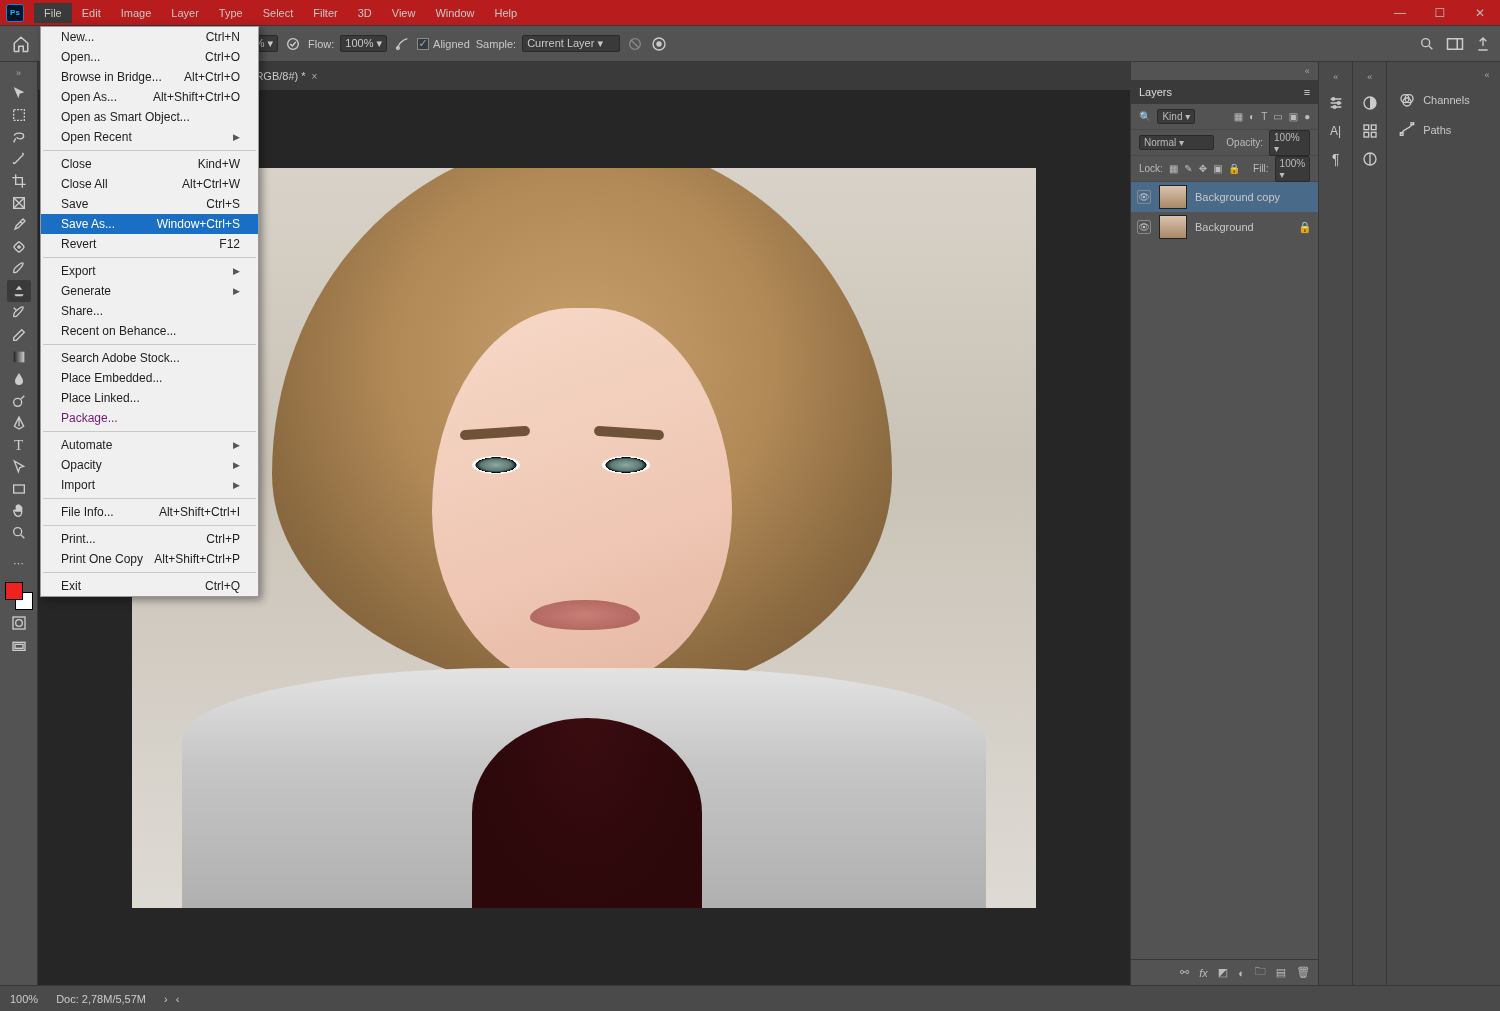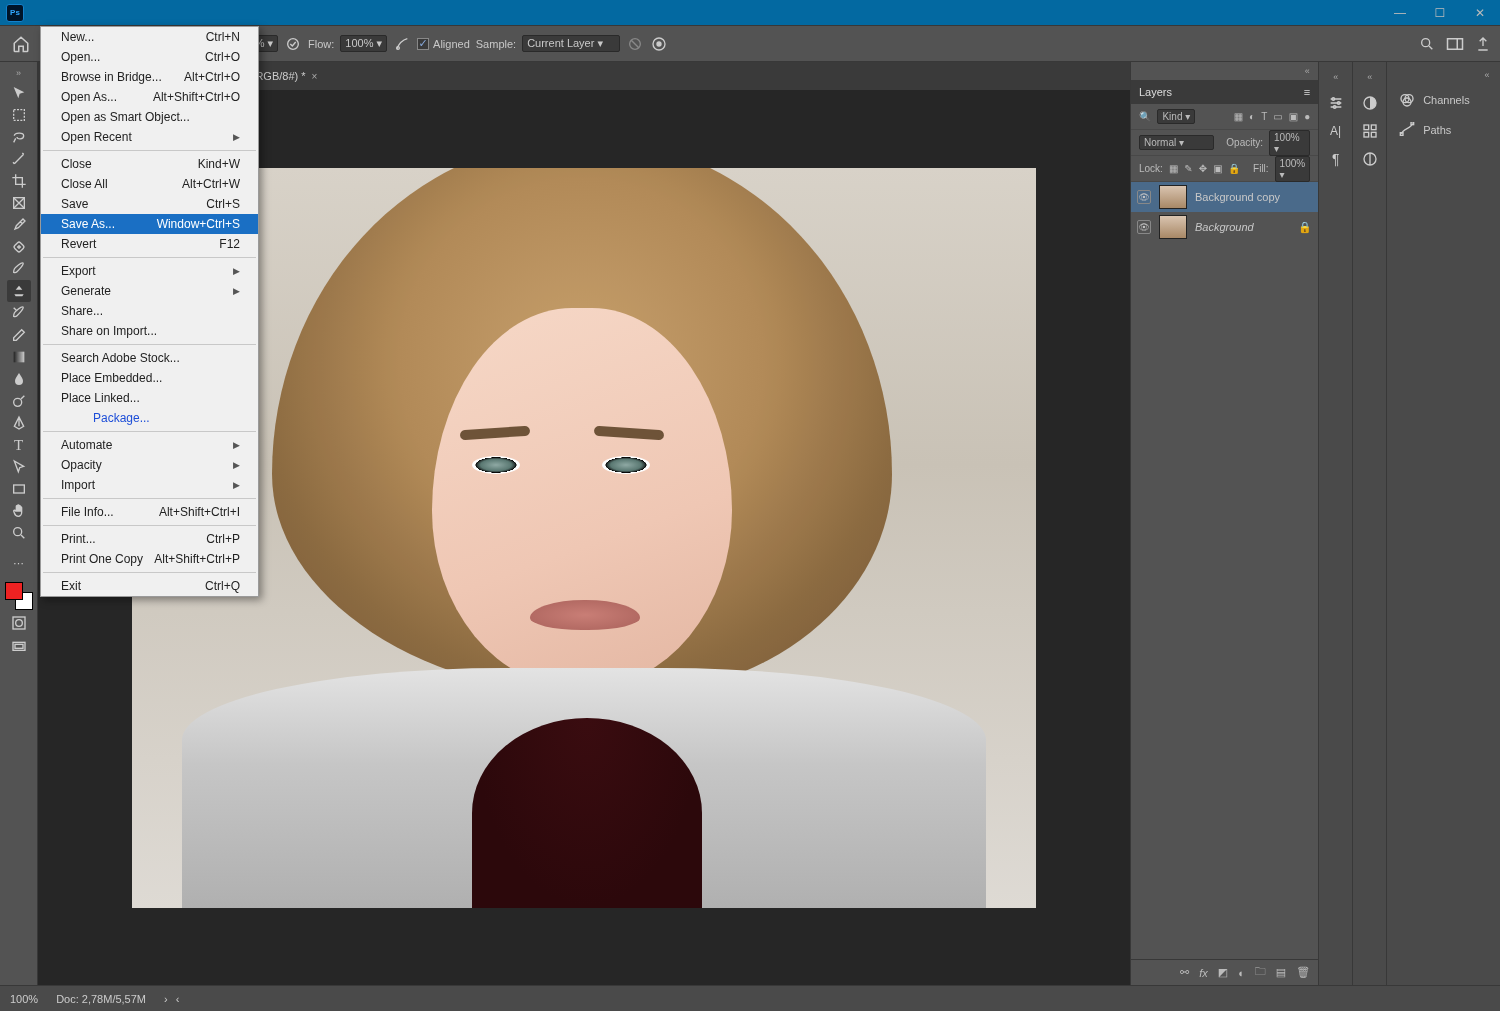--- a/index.html
+++ b/index.html
@@ -1,17 +1,17 @@
 <!DOCTYPE html>
 <html><head>
 <meta charset="utf-8">
 <style>
 * { margin: 0; padding: 0; box-sizing: border-box; user-select: none; }
 body { font-family: "Segoe UI", Tahoma, sans-serif; font-size: 11px; color: #c8c8c8; background: #535353; width: 1500px; height: 1011px; overflow: hidden; position: relative; }
-.menubar { height: 26px; background: #0369a1; display: flex; align-items: center; padding-left: 6px; border-bottom: 1px solid #383838; }
+.menubar { height: 26px; background: #b91c1c; display: flex; align-items: center; padding-left: 6px; border-bottom: 1px solid #383838; }
 .ps-icon { width: 18px; height: 18px; background: #001428; border: 1px solid #1482cc; border-radius: 3px; color: #31A8FF; font-size: 8px; font-weight: bold; display: flex; align-items: center; justify-content: center; margin-right: 10px; }
 .menubar .mitem { padding: 4px 10px; cursor: default; }
 .menubar .mitem.active { background: #3a3a3a; }
 .window-controls { margin-left: auto; display: flex; }
 .window-controls .wc { width: 40px; height: 24px; display: flex; align-items: center; justify-content: center; font-size: 12px; color: #bbb; }
 .optionsbar { height: 36px; background: #535353; display: flex; align-items: center; padding: 0 8px; gap: 6px; border-bottom: 1px solid #383838; font-size: 11px; }
 .opt-home { width: 26px; height: 26px; display:flex; align-items:center; justify-content:center; }
 .opt-swatch { width:24px; height:24px; border:1px solid #2a2a2a; background:#aaa; border-radius:2px; }
 .opt-right { margin-left:auto; display:flex; gap:10px; }
 .main { position: absolute; top: 62px; left: 0; right: 0; bottom: 26px; display: flex; }
@@ -46,35 +46,48 @@
 .sel{background:#3a3a3a;border:1px solid #2a2a2a;padding:1px 4px;border-radius:2px;}
 .layer-row{height:30px;display:flex;align-items:center;padding:0 6px;gap:8px;}
 .layer-row.selected{background:#4a6a8a;}
 .eye{width:14px;height:14px;border:1px solid #888;border-radius:2px;display:flex;align-items:center;justify-content:center;font-size:9px;}
 .thumb{width:28px;height:24px;background:linear-gradient(#d9c4b0,#a88866);border:1px solid #222;}
 .panel-footer{margin-top:auto;height:26px;border-top:1px solid #383838;display:flex;align-items:center;justify-content:flex-end;gap:10px;padding:0 8px;color:#bbb;}
 .statusbar{position:absolute;left:0;right:0;bottom:0;height:26px;background:#4a4a4a;display:flex;align-items:center;padding:0 10px;gap:18px;color:#ccc;border-top:1px solid #383838;}
 .dropdown { position:absolute; left:40px; top:26px; width:219px; background:#f0f0f0; border:1px solid #9a9a9a; box-shadow:3px 3px 8px rgba(0,0,0,.4); color:#222; font-size:12px; z-index:100;}
 .dd-row{display:flex;justify-content:space-between;padding:2px 18px 2px 20px;line-height:16px;text-align:right;}
 .dd-row.hover{background:#1a6fc4;color:#fff;}
-.dd-row.disabled{color:#1d4ed8;margin-left:32px;}
+.dd-row.disabled{color:#701a75;}
 .dd-row .arrow{font-size:9px;color:#555;}
 .dd-sep{height:1px;background:#c8c8c8;margin:3px 2px;}
 .iconbox{width:18px;height:18px;display:flex;align-items:center;justify-content:center;}
 svg{display:block;}
 .sep-vert{width:1px;height:24px;background:#6a6a6a;margin:0 4px;}
 label.chk{display:flex;align-items:center;gap:4px;}
 .chkbox{width:12px;height:12px;background:#3a3a3a;border:1px solid #888;display:inline-flex;align-items:center;justify-content:center;color:#8ad;}
 .collapse-arrows{width:14px;height:14px;display:flex;align-items:center;justify-content:center;color:#aaa;font-size:9px;}
 </style>
 </head>
 <body>
 
 <div class="menubar">
   <div class="ps-icon">Ps</div>
+  <div id="menu-items" style="display: flex;">
+      <div class="mitem active">File</div>
+      <div class="mitem">Edit</div>
+      <div class="mitem">Image</div>
+      <div class="mitem">Layer</div>
+      <div class="mitem">Type</div>
+      <div class="mitem">Select</div>
+      <div class="mitem">Filter</div>
+      <div class="mitem">3D</div>
+      <div class="mitem">View</div>
+      <div class="mitem">Window</div>
+      <div class="mitem">Help</div>
+    </div>
   <div class="window-controls">
     <div class="wc">—</div>
     <div class="wc">☐</div>
     <div class="wc">✕</div>
   </div>
 </div>
 
 <div class="optionsbar">
   <div class="opt-home">
     <svg width="18" height="18" viewBox="0 0 24 24" fill="none" stroke="#ccc" stroke-width="2">
@@ -347,21 +360,21 @@
       </div>
       <div id="layer-list">
           <div class="layer-row selected">
             <div class="eye">👁</div>
             <div class="thumb"></div>
             <span style="">Background copy</span>
           </div>
           <div class="layer-row">
             <div class="eye">👁</div>
             <div class="thumb"></div>
-            <span style="font-style:italic;text-align:right;">Background</span>
+            <span style="text-align:right;">Background</span>
             <span style="margin-left:auto">🔒</span>
           </div>
         </div>
       <div class="panel-footer">
         <span>⚯</span>
         <span style="font-style:italic">fx</span>
         <span>◩</span>
         <span>◐</span>
         <span>🗀</span>
         <span>▤</span>
@@ -489,21 +502,21 @@
     </div>
     <div class="dd-row">
       <span>Generate</span>
       <span class="arrow">▶</span>
     </div>
     <div class="dd-row">
       <span>Share...</span>
       <span></span>
     </div>
     <div class="dd-row">
-      <span>Share on Import...</span>
+      <span>Recent on Behance...</span>
       <span></span>
     </div>
     <div class="dd-sep"></div>
     <div class="dd-row">
       <span>Search Adobe Stock...</span>
       <span></span>
     </div>
     <div class="dd-row">
       <span>Place Embedded...</span>
       <span></span>

